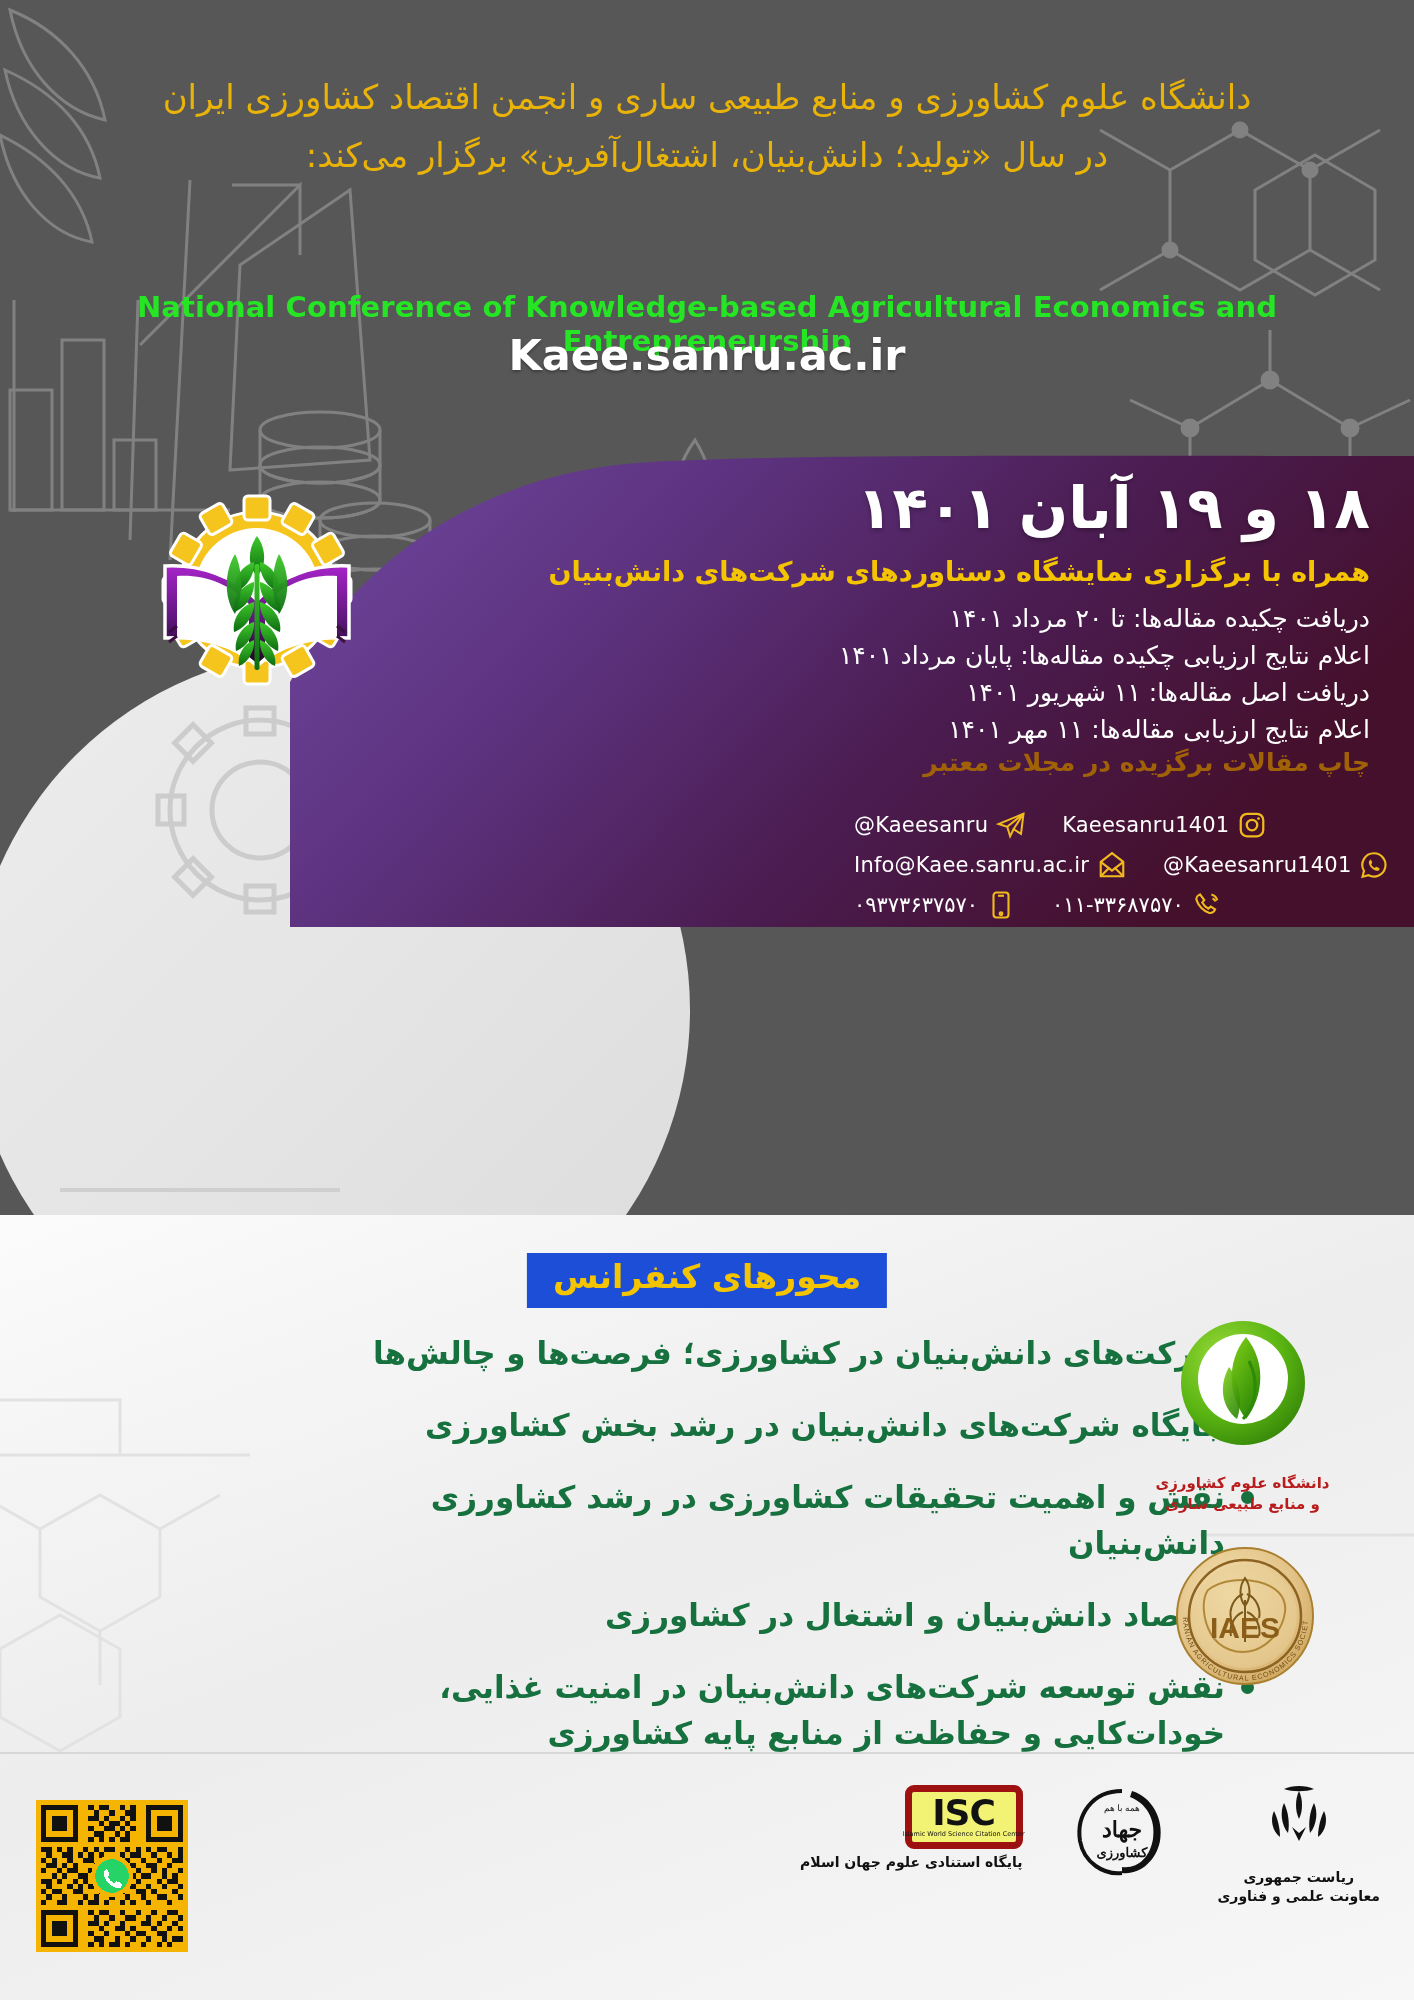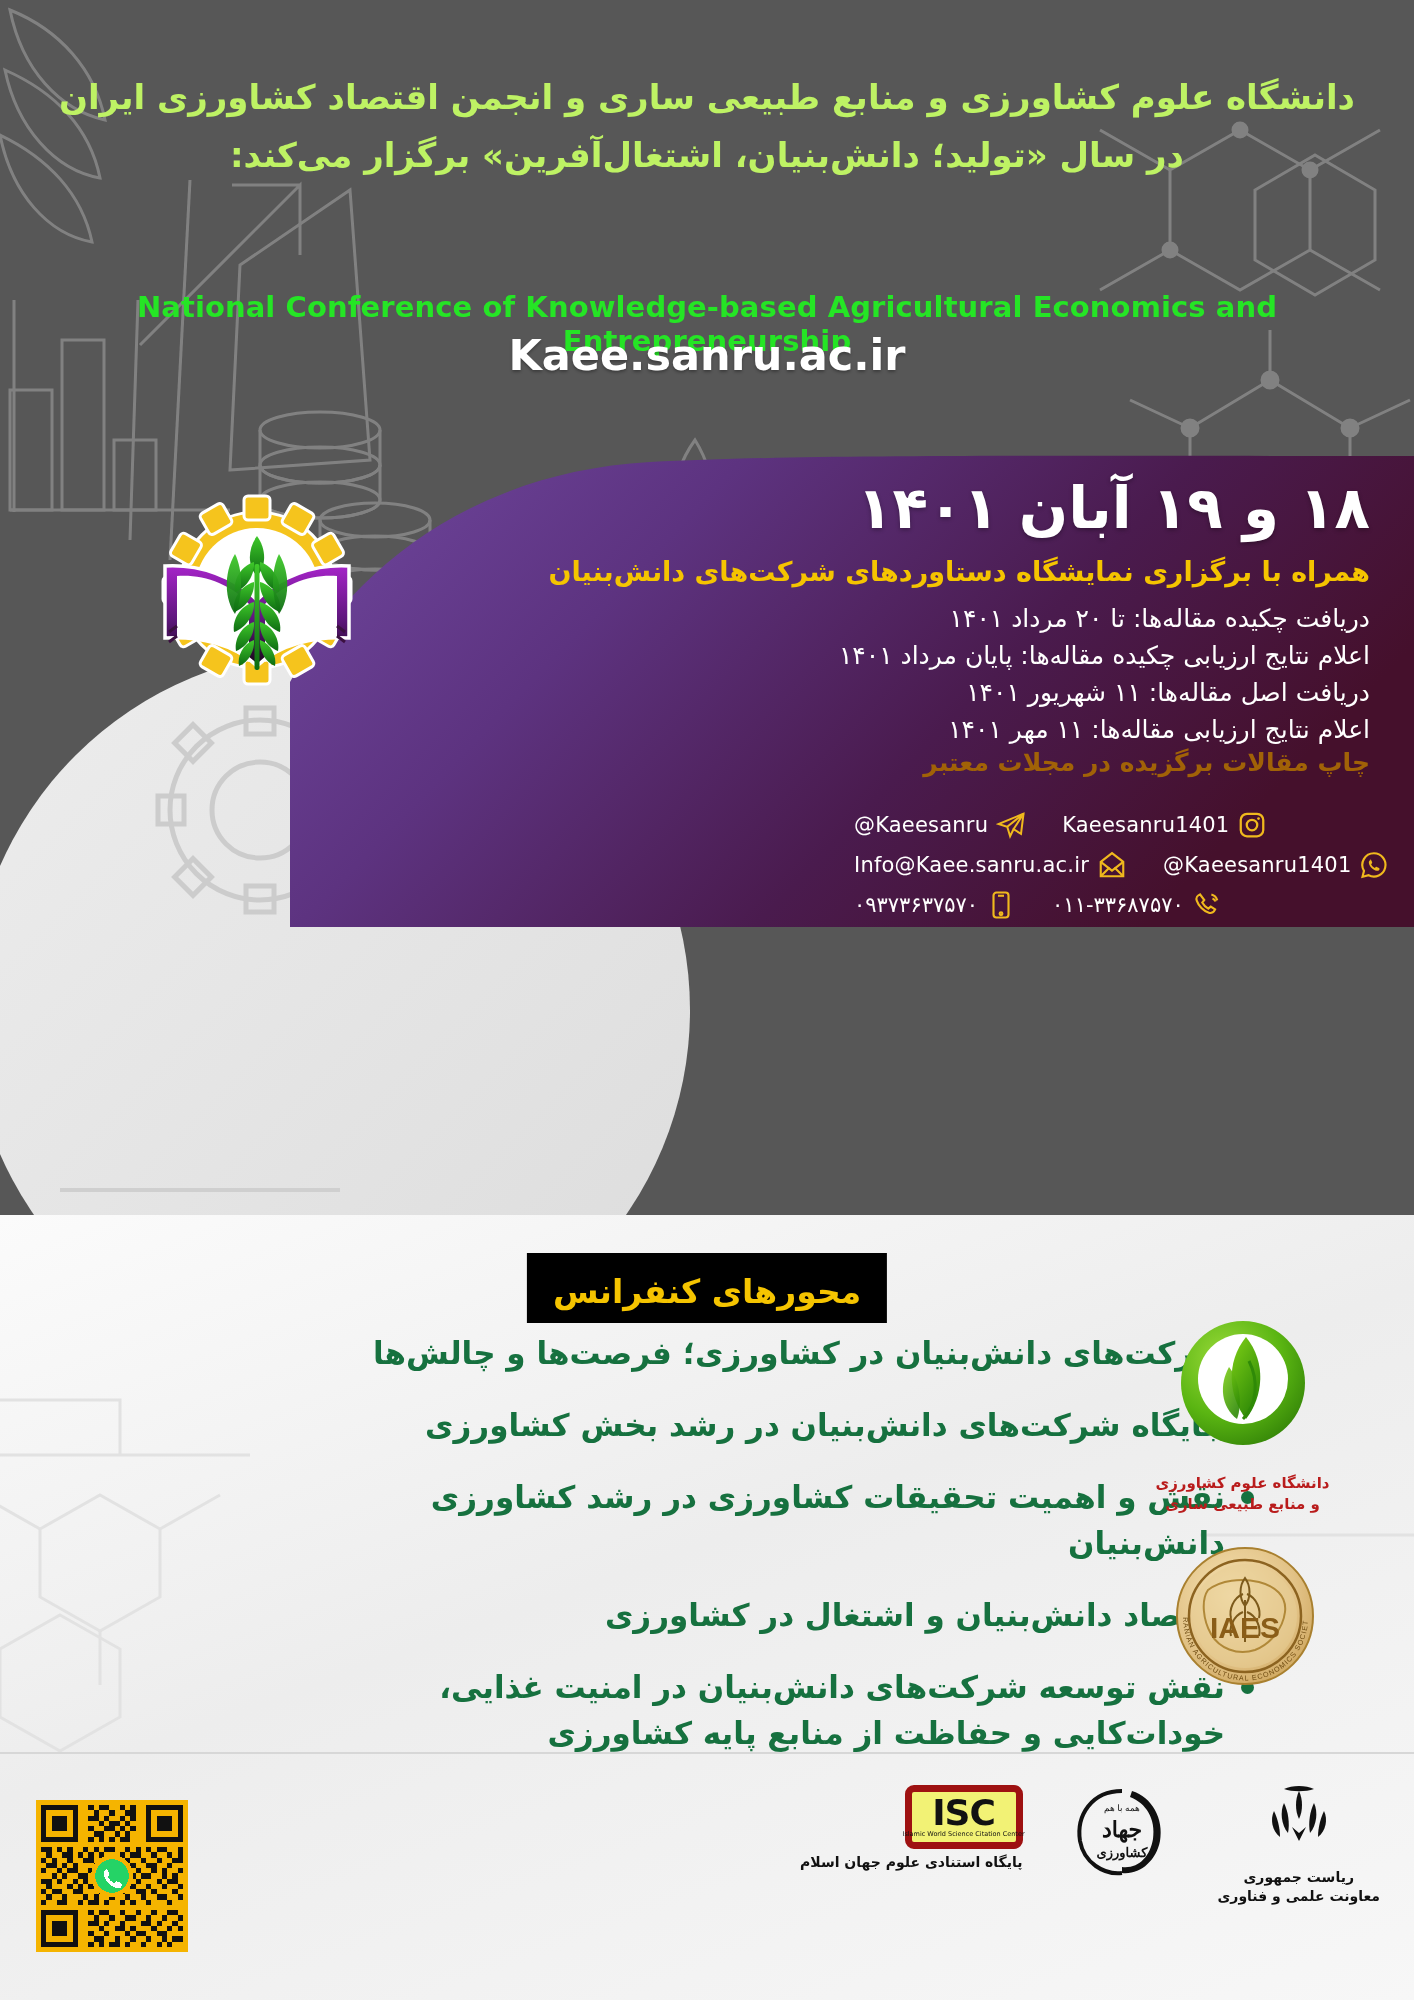--- a/index.html
+++ b/index.html
@@ -31,23 +31,23 @@
   }
 
   
   .header-lines {
     position: absolute;
     top: 68px; right: 0; left: 0;
     text-align: center;
     z-index: 6;
   }
   .hdr-line {
-    color: #bef264;
+    color: #eab308;
     font-size: 34px;
-    font-weight: bold;
+    font-weight: normal;
     line-height: 58px;
     letter-spacing: .2px;
     direction: rtl;
   }
 
   .main-title {
     position: absolute;
     top: 192px; left: 0; right: 0;
     text-align: center;
     color: #ffffff;
@@ -175,25 +175,25 @@
     top: 1215px; left: 0;
     width: 1414px; height: 785px;
     background: linear-gradient(160deg,#fbfbfb 0%,#ededed 45%,#f7f7f7 100%);
     overflow: hidden;
   }
 
   .topics-banner {
     position: absolute;
     top: 1253px; left: 50%;
     transform: translateX(-50%);
-    background: #000000;
+    background: #1d4ed8;
     color: #f5c400;
     font-size: 33px;
     font-weight: bold;
-    padding: 19px 26px 12px;
+    padding: 4px 26px 12px;
     direction: rtl;
     z-index: 7;
     white-space: nowrap;
   }
 
   .topics-list {
     position: absolute;
     top: 1330px; right: 160px;
     width: 930px;
     direction: rtl;

